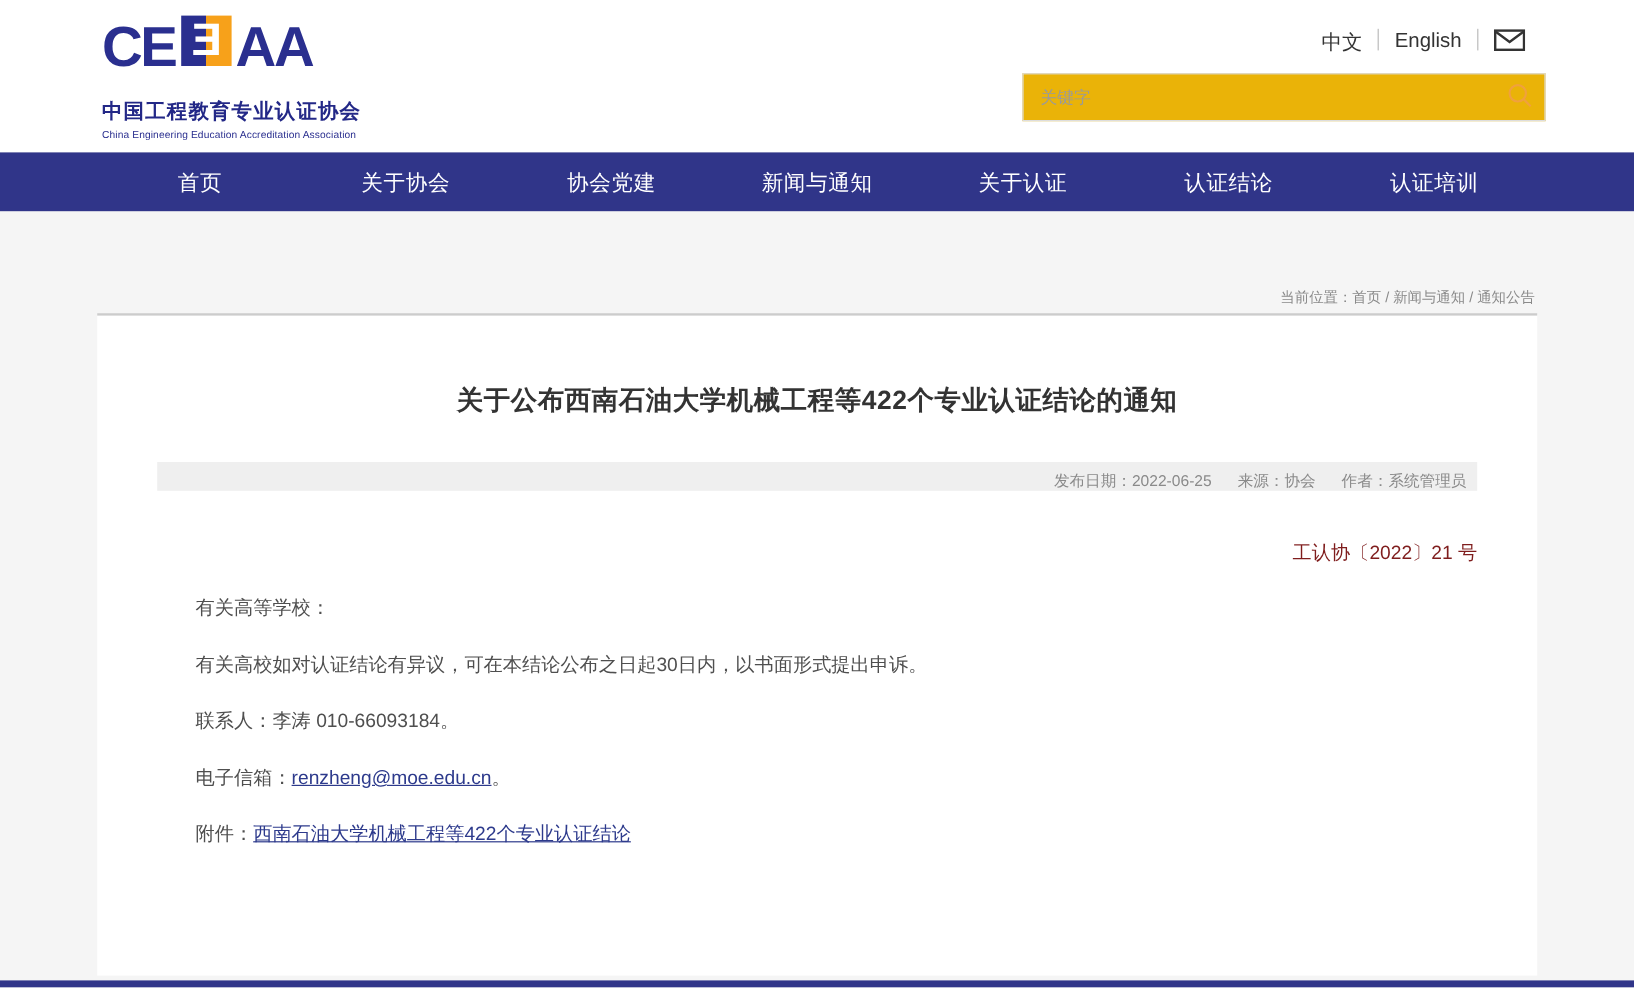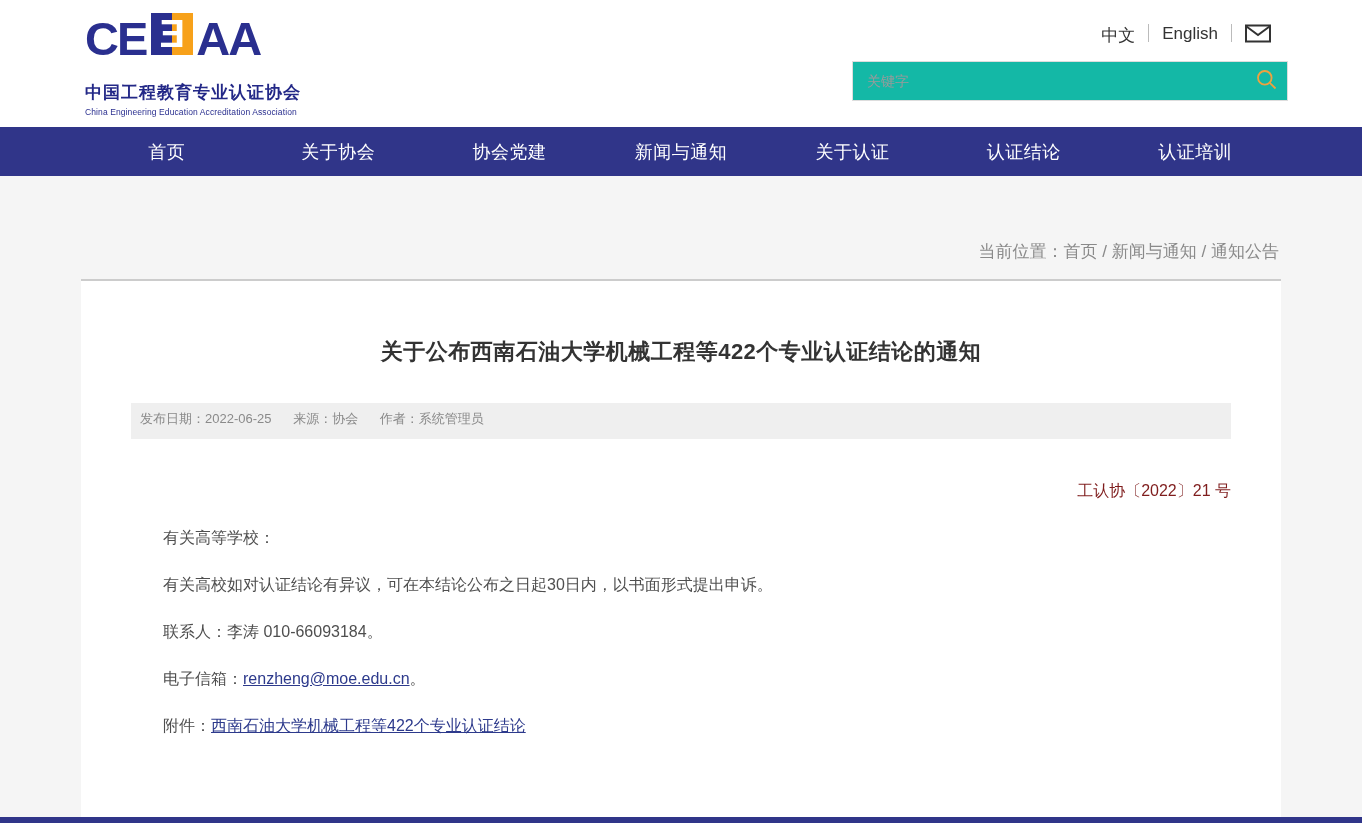--- a/index.html
+++ b/index.html
@@ -28,21 +28,21 @@
   .logo-zh { font-size:17px; font-weight:700; color:#232887; letter-spacing:1px; margin-top:16px; white-space:nowrap; }
   .logo-en { font-size:8.5px; color:#2a2f8f; margin-top:3px; white-space:nowrap; letter-spacing:0.1px; }
 
   .lang-bar { position:absolute; right:10px; top:24px; display:flex; align-items:flex-start; }
   .lang-link { font-size:17px; color:#333; text-decoration:none; cursor:pointer; }
   .lang-divider { width:1px; height:18px; background:#bbb; margin:0 13px; }
   .mail-btn { display:flex; align-items:center; cursor:pointer; }
 
   .search-box {
     position:absolute; right:-7px; top:61px; width:436px; height:40px;
-    background:#14b8a6; border:1px solid #ddd; display:flex; align-items:flex-start;
+    background:#eab308; border:1px solid #ddd; display:flex; align-items:flex-start;
   }
   .search-input {
     flex:1; height:100%; border:none; outline:none; padding:0 10px 0 14px;
     font-size:14px; color:#333; background:transparent;
     font-family:"Liberation Sans","DejaVu Sans",sans-serif;
   }
   .search-input::placeholder { color:#9a9a9a; }
   .search-btn { width:42px; height:100%; border:none; background:transparent; cursor:pointer;
     display:flex; align-items:center; justify-content:center; }
 
@@ -50,37 +50,37 @@
   .main-nav { height:49px; background:#303589; }
   .nav-inner { width:1200px; margin:0 auto; height:100%; display:flex; }
   .nav-item {
     flex:1; display:flex; align-items:center; justify-content:center;
     color:#ffffff; font-size:18px; text-decoration:none; cursor:pointer;
     letter-spacing:0.5px;
   }
 
   
   .breadcrumb {
-    width:1200px; margin:0 auto; padding:64px 2px 16px;
-    text-align:right; font-size:17px; color:#8a8a8a;
+    width:1200px; margin:0 auto; padding:64px 2px 4px;
+    text-align:right; font-size:12px; color:#8a8a8a;
   }
   .breadcrumb a { color:#8a8a8a; text-decoration:none; cursor:pointer; }
 
   
   .card {
     width:1200px; margin:0 auto; background:#ffffff;
     border-top:2px solid #cccccc; min-height:552px; padding-bottom:30px;
   }
   .article-title {
     text-align:center; font-size:22px; font-weight:700; color:#333333;
     padding:56px 60px 0; letter-spacing:0.5px;
   }
   .meta-bar {
-    margin:36px 50px 0; background:#efefef; height:36px; line-height:32px;
-    text-align:left; font-size:13px; color:#8a8a8a;
+    margin:36px 50px 0; background:#efefef; height:24px; line-height:32px;
+    text-align:right; font-size:13px; color:#8a8a8a;
   }
   .meta-bar span { margin:0 9px; }
   .doc-number {
     text-align:right; padding:0 50px; margin-top:42px;
     font-size:16px; color:#7f1d1d;
   }
   .body-text { padding:0 50px; margin-top:16px; font-size:16px; color:#4f4f4f; }
   .body-text p { text-indent:2em; line-height:40px; margin-bottom:7px; }
   .body-link { color:#2d3a8c; text-decoration:underline; cursor:pointer; }
 

